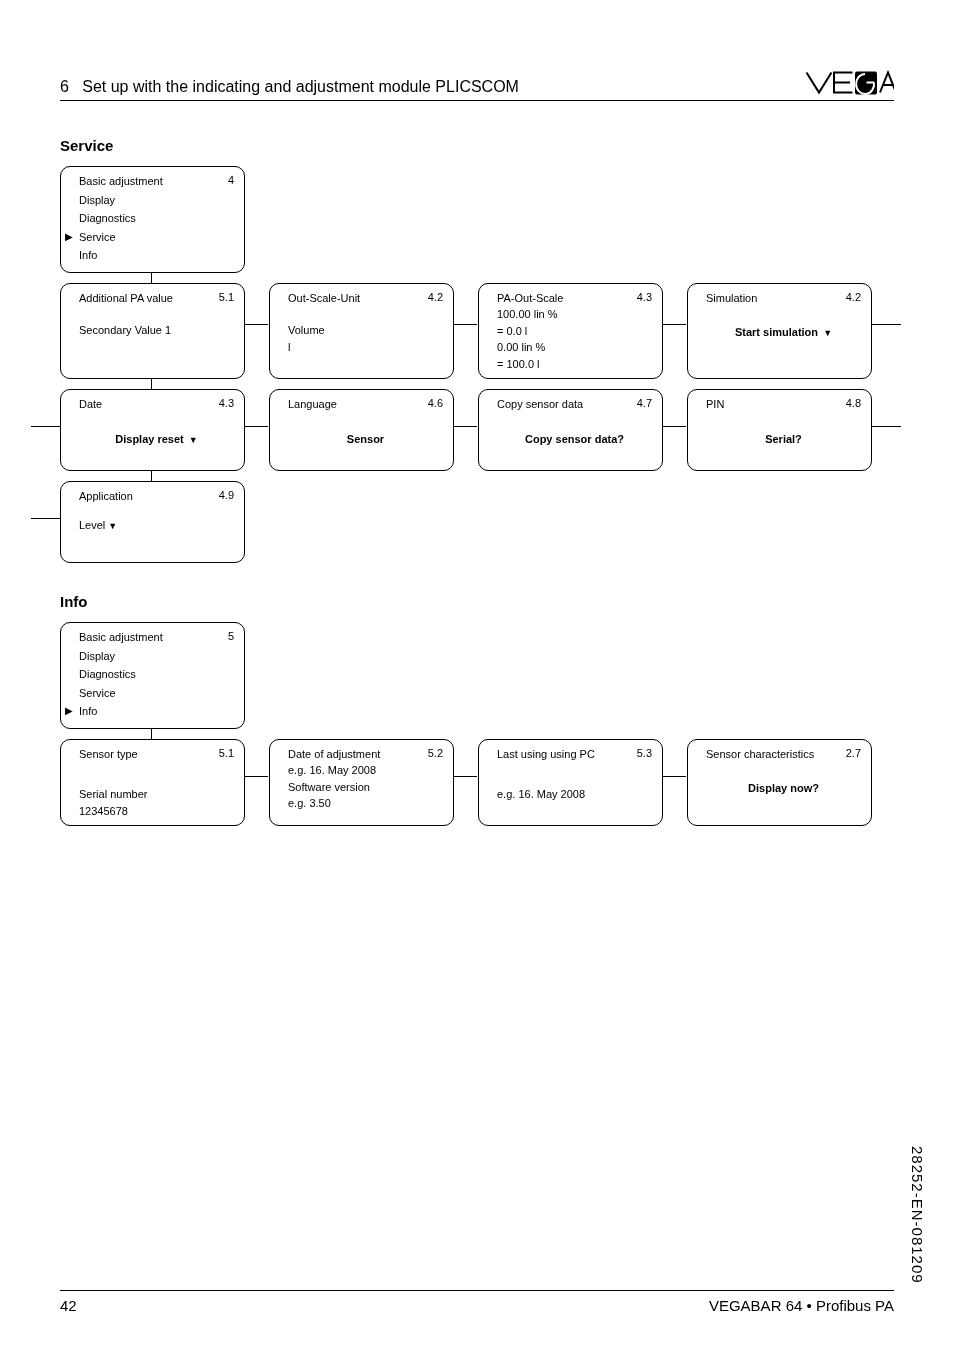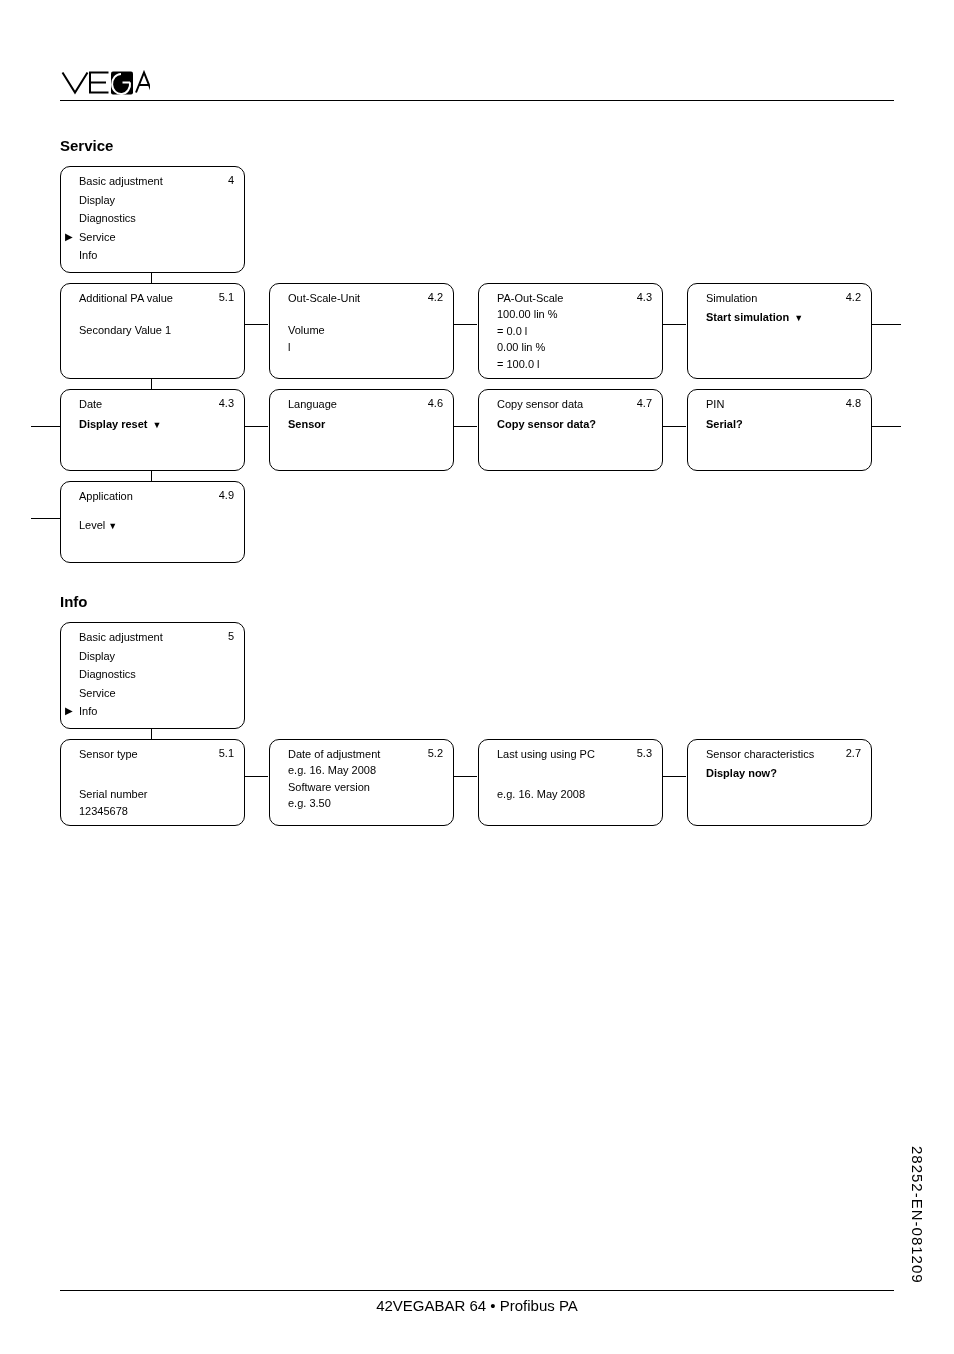--- a/index.html
+++ b/index.html
@@ -65,37 +65,38 @@
     top: 5px;
     right: 10px;
     font-size: 11px;
   }
   .card .ptr {
     position: absolute;
     left: 4px;
     font-size: 10px;
   }
   .card .center-bold {
+    text-align: center;
     font-weight: bold;
-    margin-top: 3px;
+    margin-top: 18px;
   }
   .card .center-bold .dn {
     font-size: 9px;
     margin-left: 2px;
   }
   .card .label-row { margin-bottom: 2px; }
   .footer-row {
     position: absolute;
     bottom: 40px;
     left: 60px;
     right: 60px;
     border-top: 1.5px solid #000;
     padding-top: 6px;
     display: flex;
-    justify-content: center;
+    justify-content: space-between;
     font-size: 15px;
   }
   .doc-id {
     position: absolute;
     right: 28px;
     bottom: 70px;
     writing-mode: vertical-rl;
     font-size: 15px;
     letter-spacing: 1px;
   }
@@ -108,20 +109,24 @@
     position: absolute;
     height: 1px;
     background: #000;
   }
 </style>
 </head>
 <body>
 
 <div class="page">
   <div class="header-row">
+    <div class="header-title">
+      <span>6</span>&nbsp;&nbsp;
+      <span>Set up with the indicating and adjustment module PLICSCOM</span>
+    </div>
     <svg class="logo" viewBox="0 0 180 52">
       <g fill="none" stroke="#000" stroke-width="4">
         <path d="M5 5 L30 45 L55 5"></path>
         <path d="M60 5 H95 M60 25 H90 M60 45 H95 M60 5 V45" stroke-linecap="square"></path>
         <rect x="102" y="3" width="44" height="46" rx="4" fill="#000" stroke="none"></rect>
         <path d="M140 25 A18 20 0 1 1 122 8 M140 25 H125" stroke="#fff" stroke-width="4"></path>
         <path d="M152 45 L168 5 L184 45 M158 30 H178"></path>
       </g>
     </svg>
   </div>

